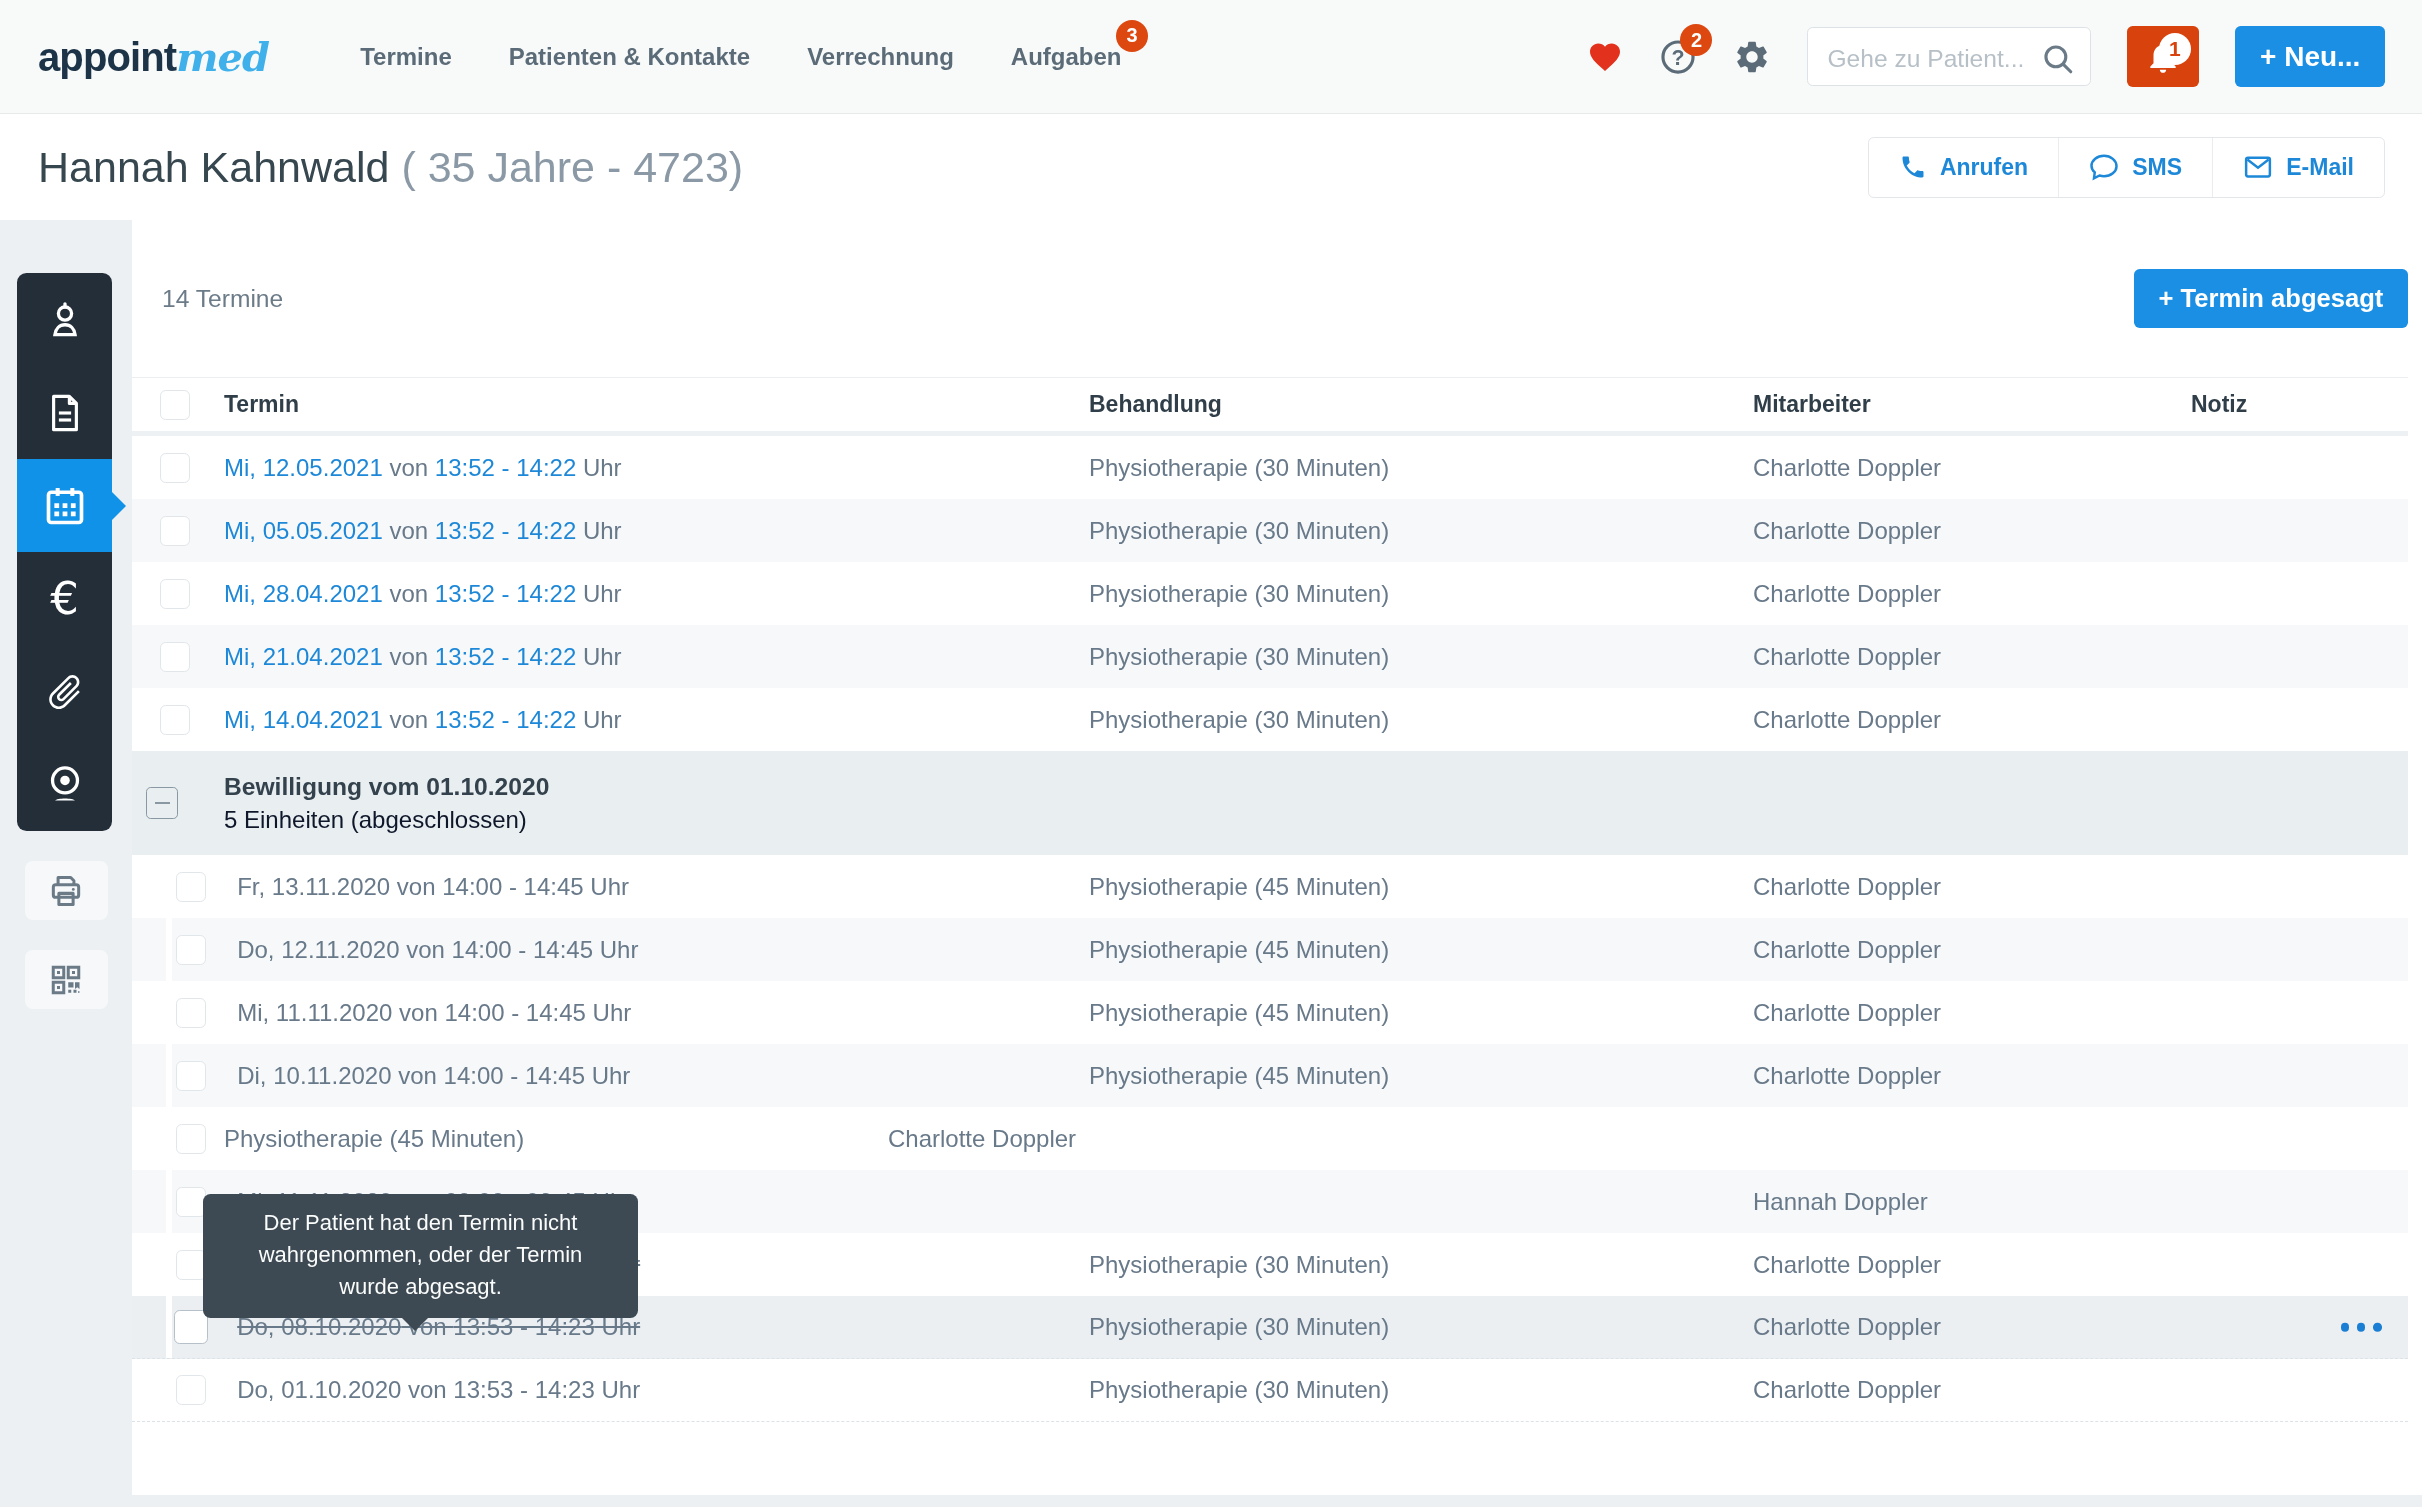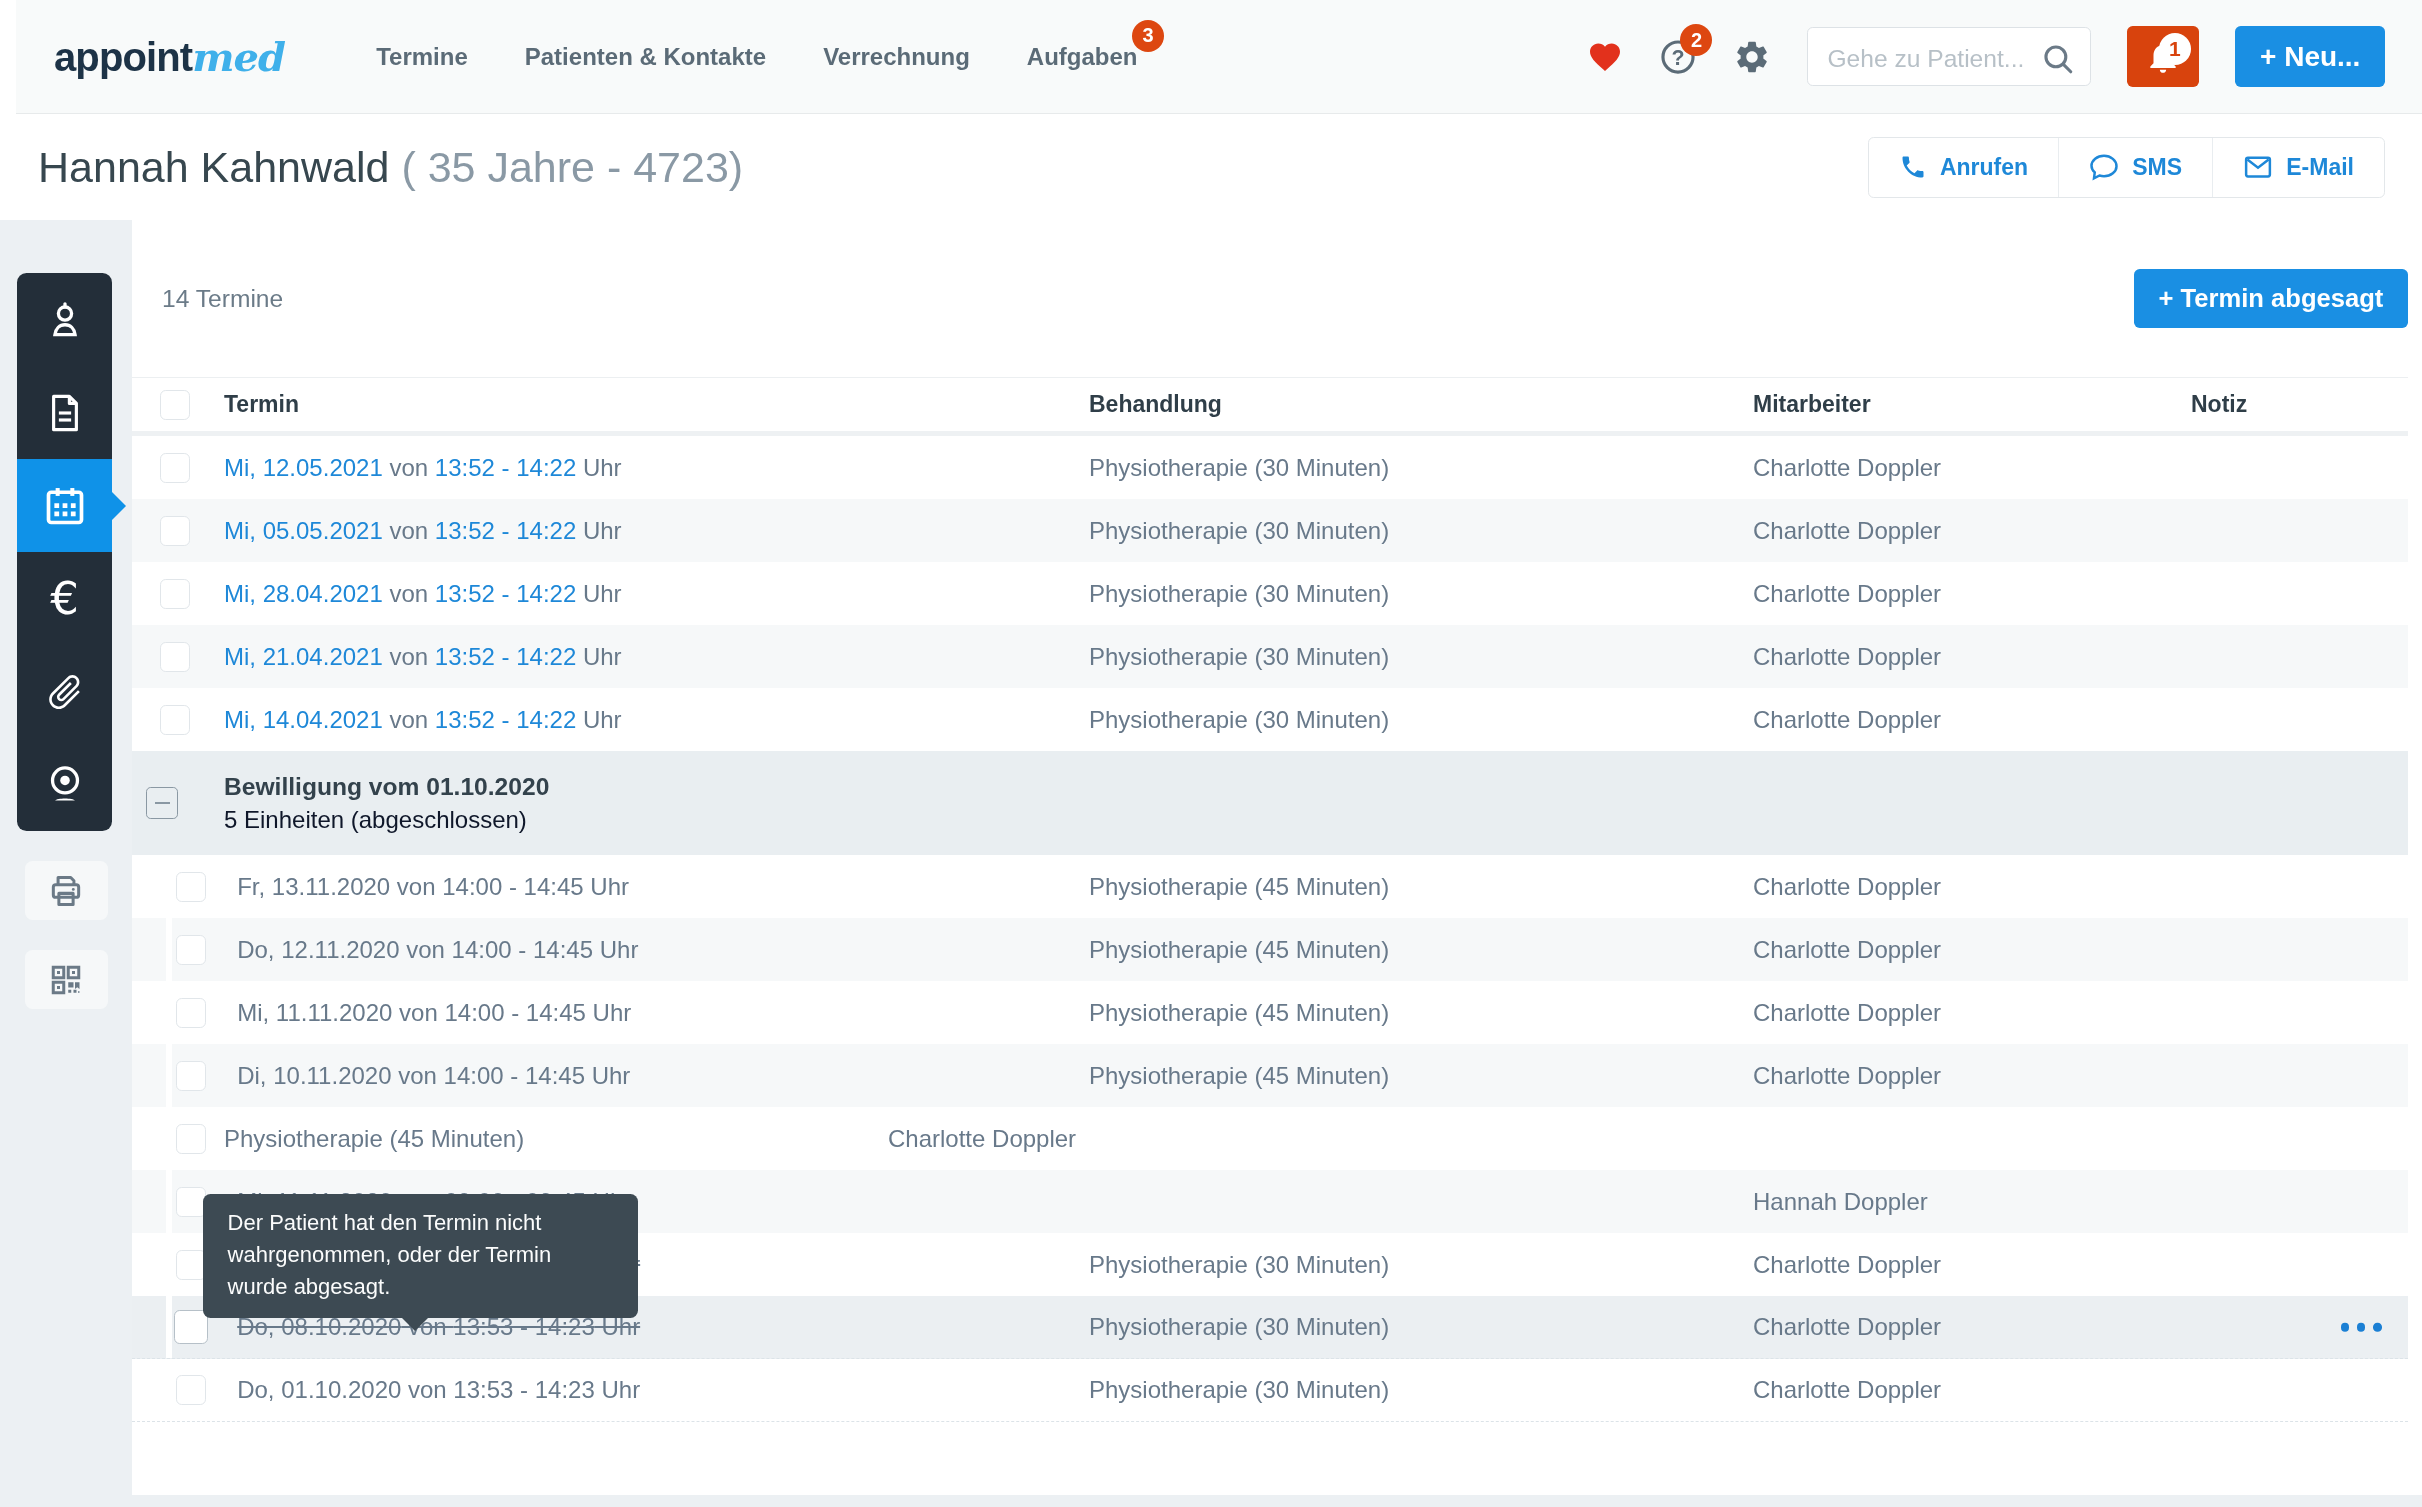--- a/index.html
+++ b/index.html
@@ -1,21 +1,21 @@
 <!DOCTYPE html>
 <html style="font-size:15px"><head>
 <meta charset="utf-8">
 <style>
   * { margin:0; padding:0; box-sizing:border-box; }
   html,body { background:#ecf0f3; }
   body { font-family:"Liberation Sans","DejaVu Sans",sans-serif; }
   .page { position:relative; width:2423px; height:1508px; background:#fff; overflow:hidden; }
 
   
-  .navbar { position:absolute; top:0; left:16px; right:0; height:114px; background:#f8fafa;
+  .navbar { position:absolute; top:0; left:0; right:0; height:114px; background:#f8fafa;
             border-bottom:1.9px solid #e7eaeb; display:flex; align-items:center; padding:0 38px; z-index:30; }
   .logo { font-size:40px; font-weight:700; color:#1d3347; letter-spacing:-0.9px; white-space:nowrap; }
   .logo .logo-med { color:#3fb0ea; font-style:italic; font-family:"DejaVu Serif",serif; font-weight:700; }
   .nav-items { display:flex; gap:57px; margin-left:91px; }
   .nav-item { font-size:24px; font-weight:600; color:#5b6b77; position:relative; cursor:pointer; white-space:nowrap; }
   .badge { background:#dd4710; color:#fff; min-width:32px; height:32px; border-radius:50%;
            font-size:20px; font-weight:700; display:flex; align-items:center; justify-content:center; }
   .nav-item .badge { position:absolute; top:-23px; right:-26.5px; }
   .nav-right { margin-left:auto; display:flex; align-items:center; gap:36px; }
   .icon-btn { position:relative; display:flex; align-items:center; justify-content:center; cursor:pointer; }
@@ -88,21 +88,21 @@
   .group-row { background:#e9eef1 !important; height:104px; display:flex; align-items:center; }
   .group-collapse { width:32px; height:32px; border:1.9px solid #8a98a3; border-radius:4.7px; background:transparent;
                     display:flex; align-items:center; justify-content:center; cursor:pointer; }
   .group-collapse .minus { width:15px; height:2.8px; background:#8a98a3; }
   .group-row .cell-check { padding-left:14px; }
   .group-title { font-size:24.6px; font-weight:700; color:#33424c; line-height:34px; }
   .group-subtitle { font-size:24px; color:#0f172a; line-height:32px; }
 
   
   .tooltip { position:absolute; left:203px; top:1194px; width:435px; background:#3d4a53; color:#fbfcfc;
-             border-radius:7.6px; padding:13.2px 24.6px 15px; font-size:22px; line-height:32px; z-index:40; }
+             border-radius:7.6px; padding:13.2px 24.6px 15px; font-size:22px; line-height:32px; text-align:center; z-index:40; }
   .tooltip::after { content:""; position:absolute; left:199px; bottom:-13.2px;
              border-left:13.2px solid transparent; border-right:13.2px solid transparent; border-top:13.2px solid #3d4a53; }
 
   .bottom-strip { position:absolute; left:0; bottom:0; width:100%; height:13.2px; background:#ecf0f3; z-index:15; }
 
   svg { display:block; }
 </style>
 </head>
 <body>
 

